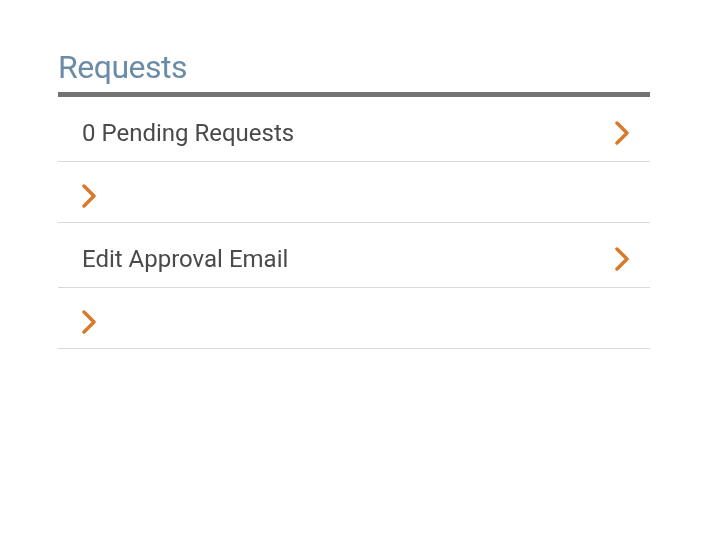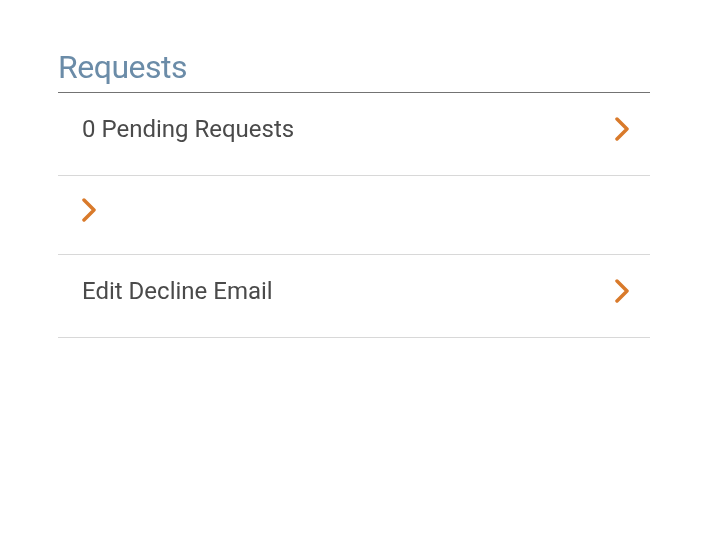--- a/index.html
+++ b/index.html
@@ -12,32 +12,32 @@
       background: #ffffff;
       width: 708px;
       height: 554px;
       padding: 48px 58px 0 58px;
     }
     .section-title {
       font-size: 32px;
       font-weight: 400;
       color: #6b8ca8;
       padding-bottom: 6px;
-      border-bottom: 1px solid #737373;
+      border-bottom: 5px solid #737373;
       margin-bottom: 0;
       letter-spacing: -0.5px;
     }
     .list {
       list-style: none;
     }
     .list-item {
       display: flex;
       align-items: center;
       justify-content: space-between;
-      padding: 22px 20px 32px 24px;
+      padding: 22px 20px 14px 24px;
       border-bottom: 1px solid #d8d8d8;
       cursor: pointer;
     }
     .list-item-label {
       font-size: 24px;
       font-weight: 400;
       color: #4a4a4a;
     }
     .chevron {
       flex-shrink: 0;
@@ -61,20 +61,27 @@
     </span>
   </li>
   <li class="list-item">
     <span class="chevron">
       <svg width="15" height="24" viewBox="0 0 15 24" fill="none">
           <path d="M2 2 L12 12 L2 22" stroke="#d97a2b" stroke-width="3.5" stroke-linecap="round" stroke-linejoin="round"></path>
         </svg>
     </span>
   </li>
   <li class="list-item">
-    <span class="list-item-label">Edit Decline Email</span>
+    <span class="list-item-label">Edit Approval Email</span>
+    <span class="chevron">
+      <svg width="15" height="24" viewBox="0 0 15 24" fill="none">
+          <path d="M2 2 L12 12 L2 22" stroke="#d97a2b" stroke-width="3.5" stroke-linecap="round" stroke-linejoin="round"></path>
+        </svg>
+    </span>
+  </li>
+  <li class="list-item">
     <span class="chevron">
       <svg width="15" height="24" viewBox="0 0 15 24" fill="none">
           <path d="M2 2 L12 12 L2 22" stroke="#d97a2b" stroke-width="3.5" stroke-linecap="round" stroke-linejoin="round"></path>
         </svg>
     </span>
   </li>
 </ul>
 
 </body></html>

